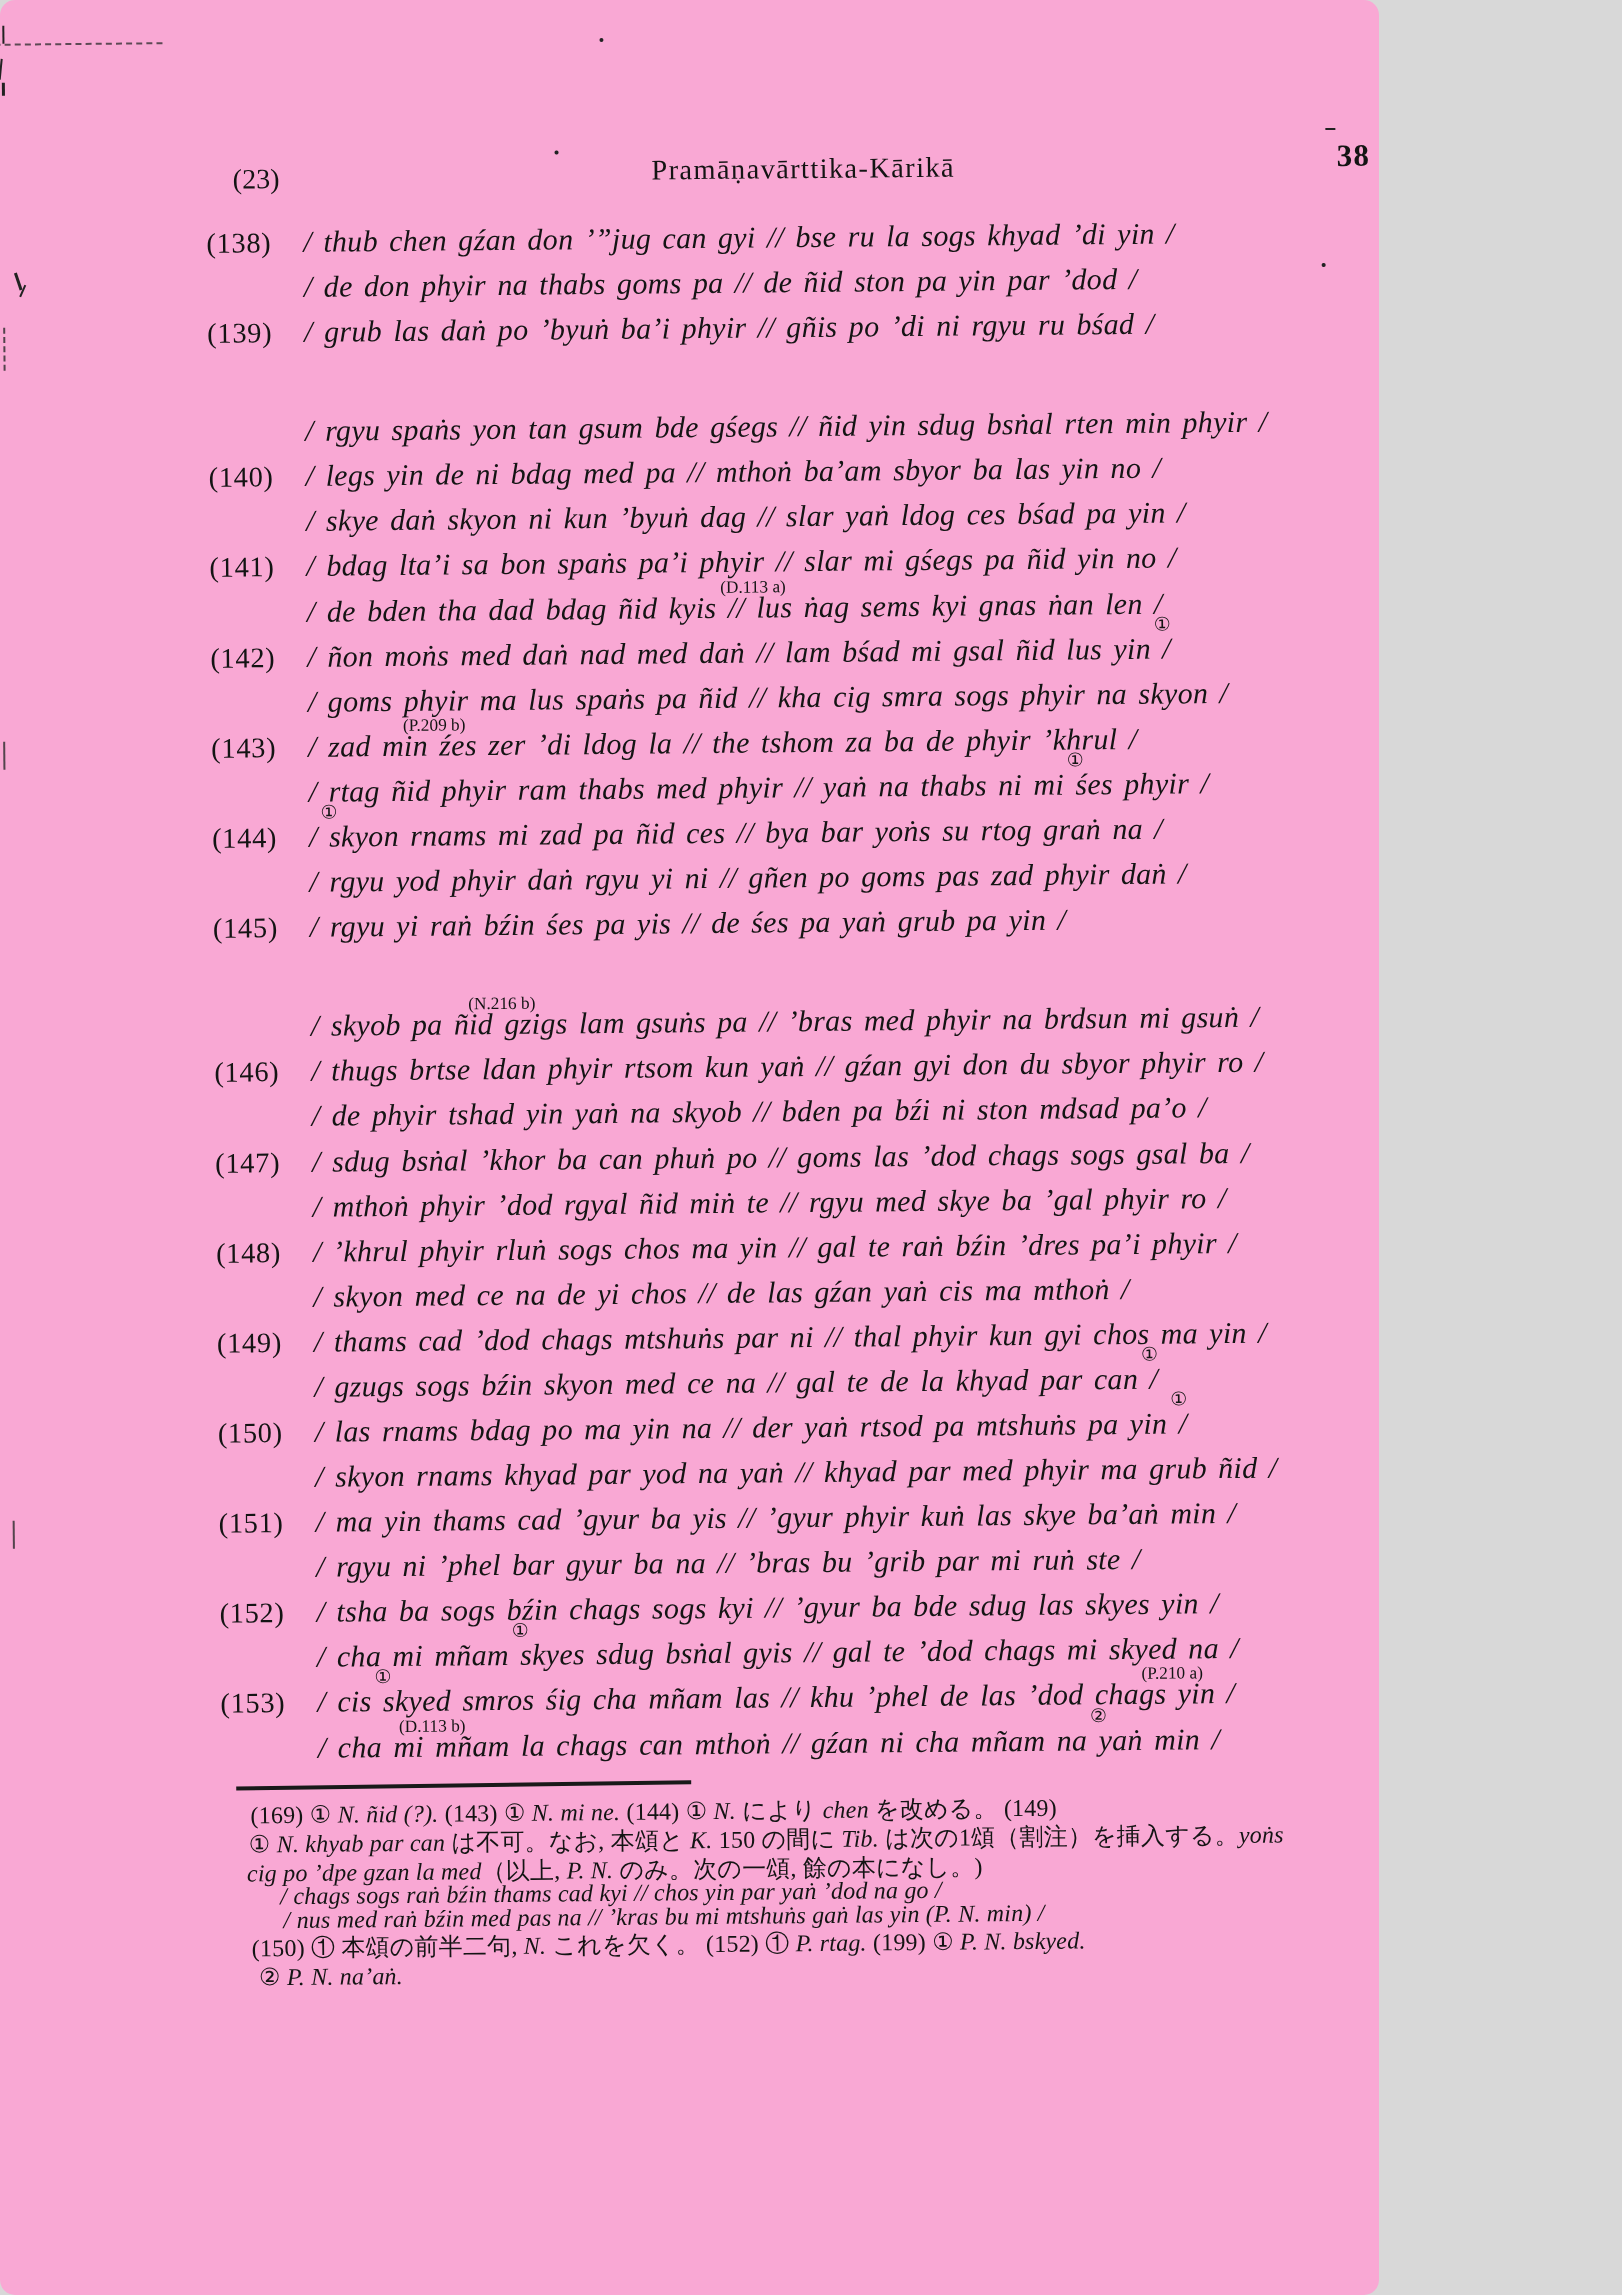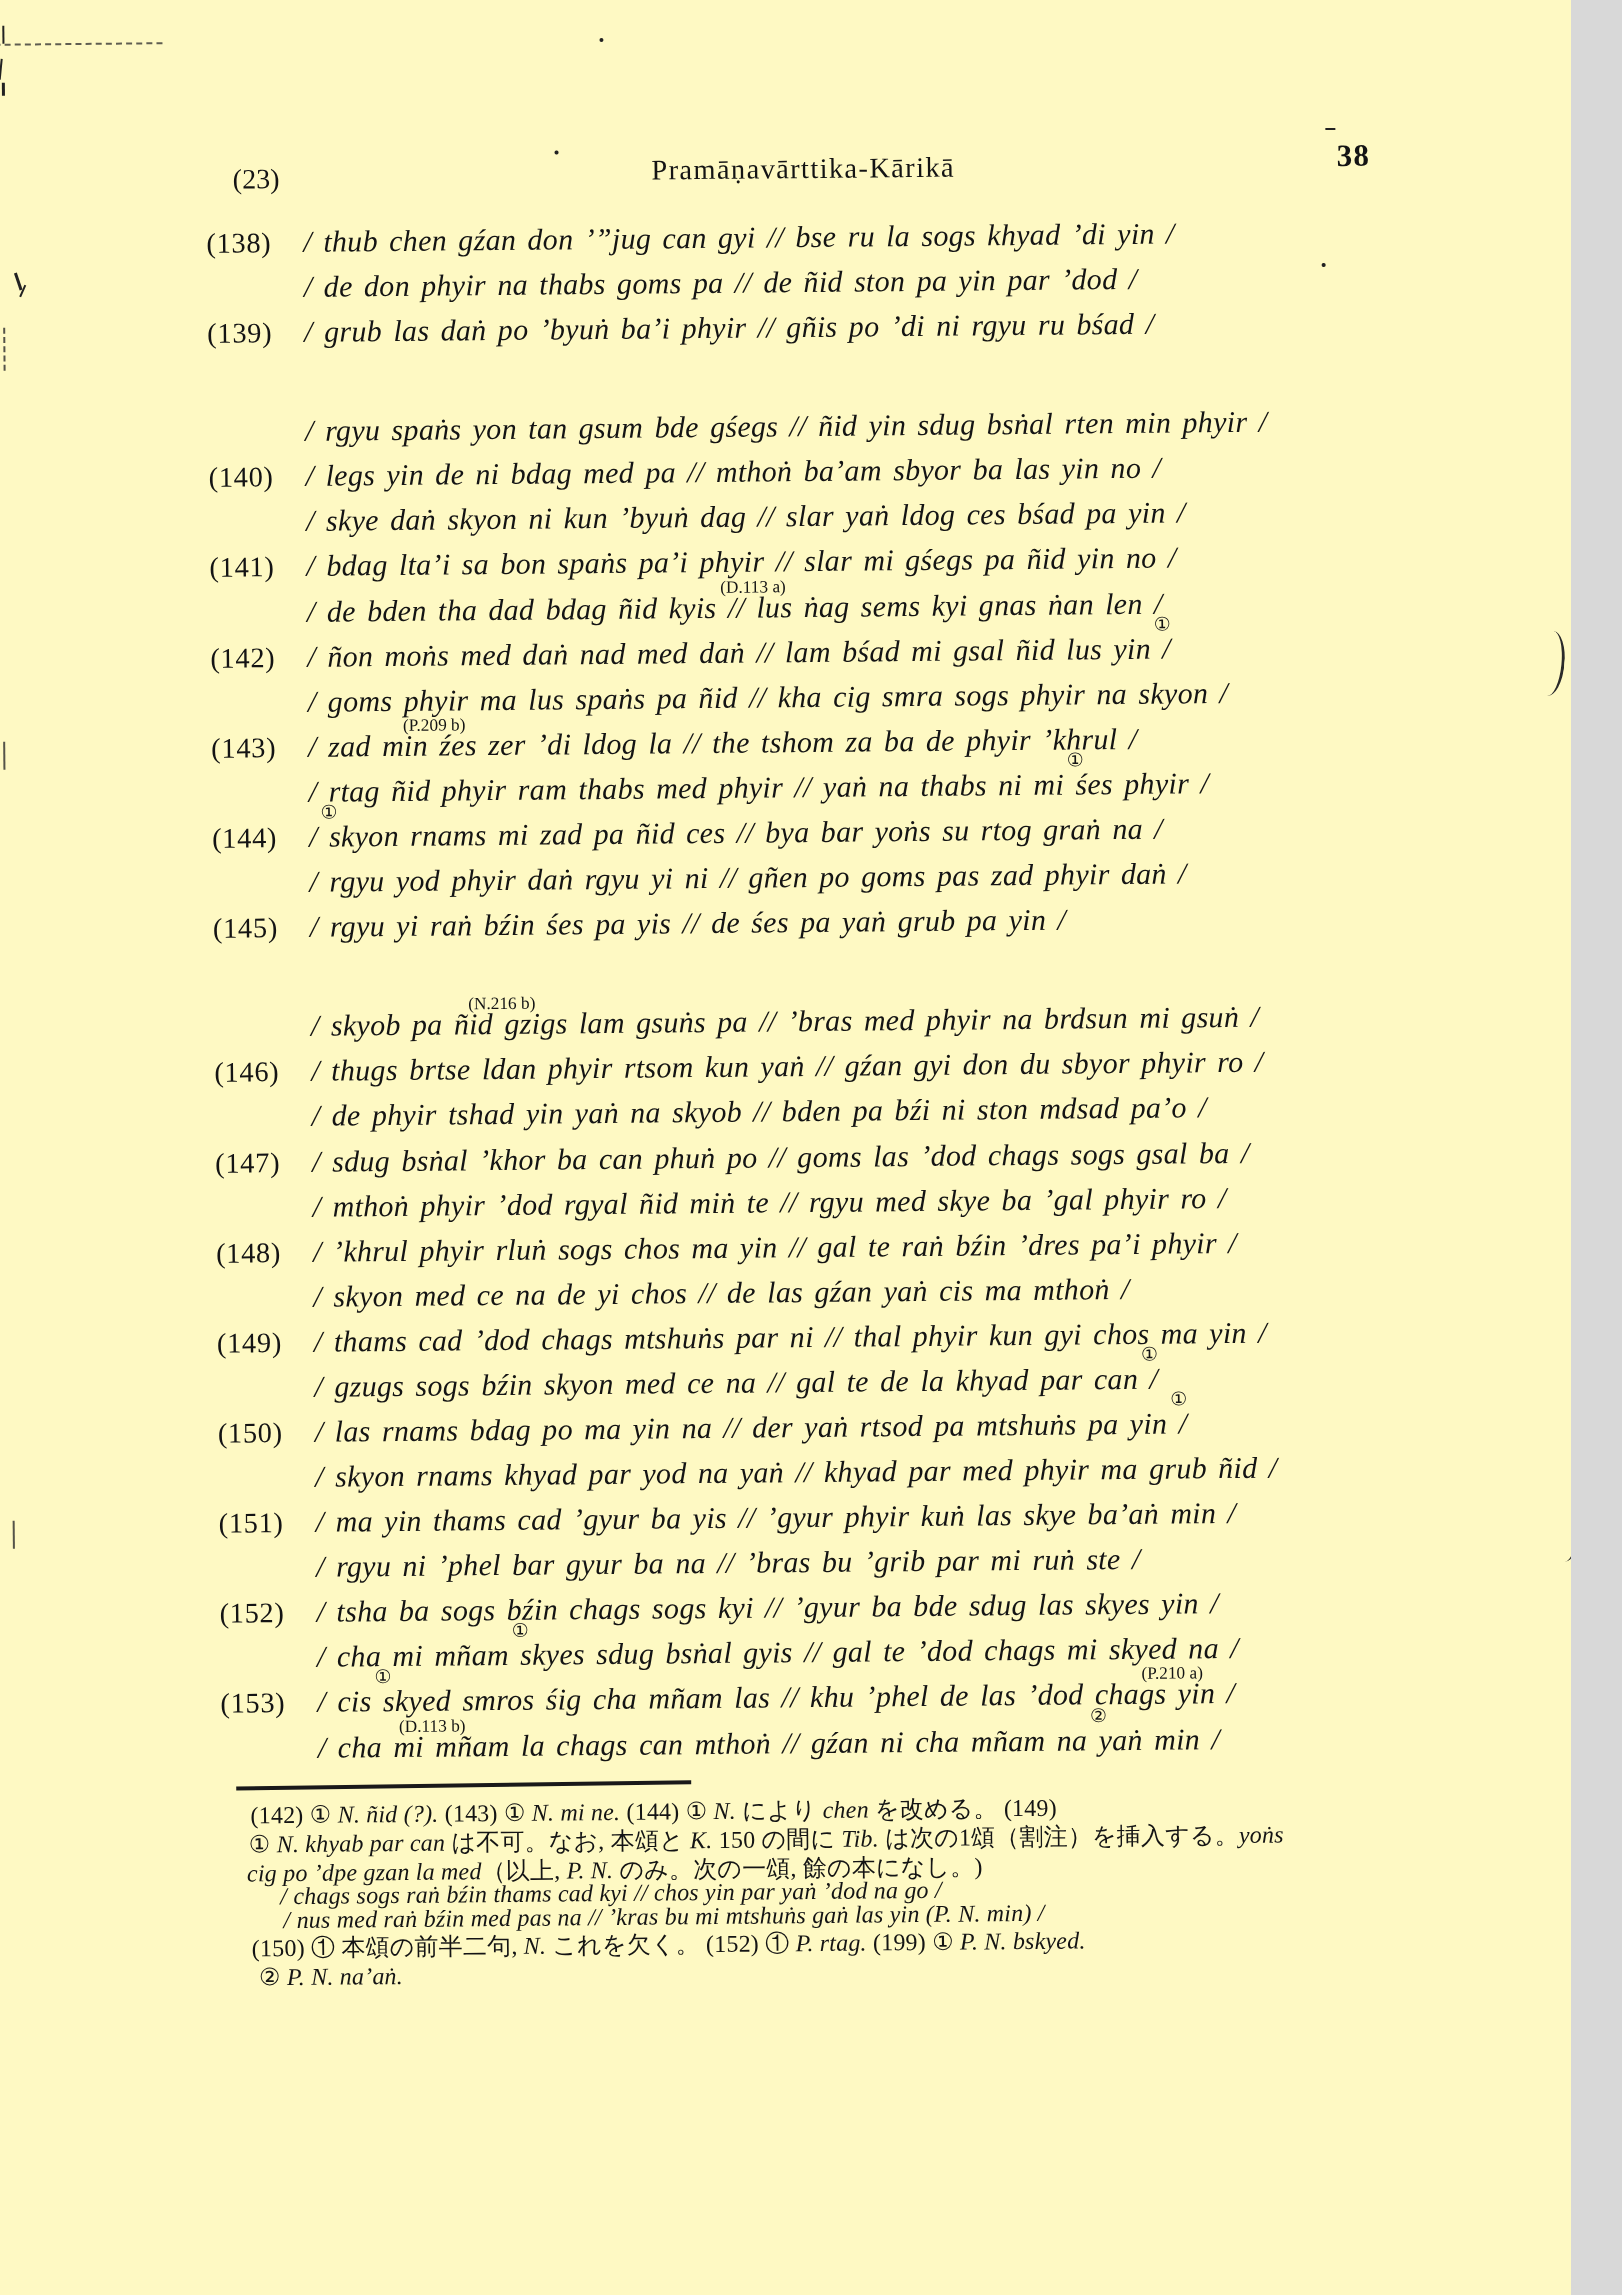--- a/index.html
+++ b/index.html
@@ -1,19 +1,20 @@
 <!DOCTYPE html>
 <html style="font-size:11px"><head>
 <meta charset="utf-8">
 <style>
   html,body{margin:0;padding:0;background:#d8d8d8;}
   .page{
-    position:relative;width:1571px;height:2295px;background:#fef9c3;
+    position:relative;width:1379px;height:2295px;background:#f9a8d4;
     overflow:hidden;color:#141414;
     font-family:"Liberation Serif","DejaVu Serif",serif;
+    border-radius:15px;
   }
   .rotor{position:absolute;left:0;top:0;width:1623px;height:2295px;
     transform:rotate(-0.55deg);transform-origin:50% 45%;}
   
   .hdr-left{position:absolute;left:241px;top:158px;font-size:28px;}
   .hdr-title{position:absolute;left:0;top:153px;width:1623px;text-align:center;
     font-size:28.4px;letter-spacing:1.4px;}
   .hdr-page{position:absolute;left:1345px;top:143px;font-size:31px;font-weight:700;letter-spacing:1.4px;}
   
   .vrow{position:absolute;left:214px;white-space:nowrap;line-height:1;}
@@ -86,21 +87,21 @@
         <div class="vrow" style="top: 1547px;"><span class="vnum"></span><span class="vtext"><span>/ rgyu ni ’phel bar gyur ba na // ’bras bu ’grib par mi ruṅ ste /</span></span></div>
         <div class="vrow" style="top: 1592px;"><span class="vnum">(152)</span><span class="vtext"><span>/ tsha ba sogs bźin chags sogs kyi // ’gyur ba bde sdug las skyes yin /</span></span></div>
         <div class="vrow" style="top: 1637px;"><span class="vnum"></span><span class="vtext"><span>/ cha mi mñam </span><span class="supw"><span class="circ">①</span></span><span>skyes sdug bsṅal gyis // gal te ’dod chags mi skyed na /</span></span></div>
         <div class="vrow" style="top: 1682px;"><span class="vnum">(153)</span><span class="vtext"><span>/ cis </span><span class="supw"><span class="circ">①</span></span><span>skyed smros śig cha mñam las // khu ’phel de las ’dod chags </span><span class="supw"><span class="sup">(P.210 a)</span></span><span>yin /</span></span></div>
         <div class="vrow" style="top: 1728px;"><span class="vnum"></span><span class="vtext"><span>/ cha mi </span><span class="supw"><span class="sup">(D.113 b)</span></span><span>mñam la chags can mthoṅ // gźan ni cha mñam na </span><span class="supw"><span class="circ">②</span></span><span>yaṅ min /</span></span></div>
       </div>
 
     <div class="fnrule"></div>
 
     <div id="footnote-lines">
-        <div class="fline" style="top: 1798px; left: 243px;"><span class="rm">(142) ① </span><span class="it">N. ñid (?).</span><span class="rm">   (143) ① </span><span class="it">N. mi ne.</span><span class="rm">   (144) ① </span><span class="it">N.</span><span class="rm"> により </span><span class="it">chen</span><span class="rm"> を改める。  (149)</span></div>
+        <div class="fline" style="top: 1798px; left: 243px;"><span class="rm">(169) ① </span><span class="it">N. ñid (?).</span><span class="rm">   (143) ① </span><span class="it">N. mi ne.</span><span class="rm">   (144) ① </span><span class="it">N.</span><span class="rm"> により </span><span class="it">chen</span><span class="rm"> を改める。  (149)</span></div>
         <div class="fline" style="top: 1827px; left: 241px;"><span class="rm">① </span><span class="it">N. khyab par can</span><span class="rm"> は不可。なお, 本頌と </span><span class="it">K.</span><span class="rm"> 150 の間に </span><span class="it">Tib.</span><span class="rm"> は次の1頌（割注）を挿入する。</span><span class="it">yoṅs</span></div>
         <div class="fline" style="top: 1856px; left: 239px;"><span class="it">cig po ’dpe gzan la med</span><span class="rm">（以上, </span><span class="it">P. N.</span><span class="rm"> のみ。次の一頌, 餘の本になし。)</span></div>
         <div class="fline" style="top: 1879px; left: 272px;"><span class="it">/ chags sogs raṅ bźin thams cad kyi // chos yin par yaṅ ’dod na go /</span></div>
         <div class="fline" style="top: 1903px; left: 275px;"><span class="it">/ nus med raṅ bźin med pas na // ’kras bu mi mtshuṅs gaṅ las yin (P. N. min) /</span></div>
         <div class="fline" style="top: 1931px; left: 243px;"><span class="rm">(150) ① 本頌の前半二句, </span><span class="it">N.</span><span class="rm"> これを欠く。   (152) ① </span><span class="it">P. rtag.</span><span class="rm">   (199) ① </span><span class="it">P. N. bskyed.</span></div>
         <div class="fline" style="top: 1960px; left: 250px;"><span class="rm">② </span><span class="it">P. N. na’aṅ.</span></div>
       </div>
 
     <div class="art a-dotrow"></div>
     <div class="art a-tick1"></div>

